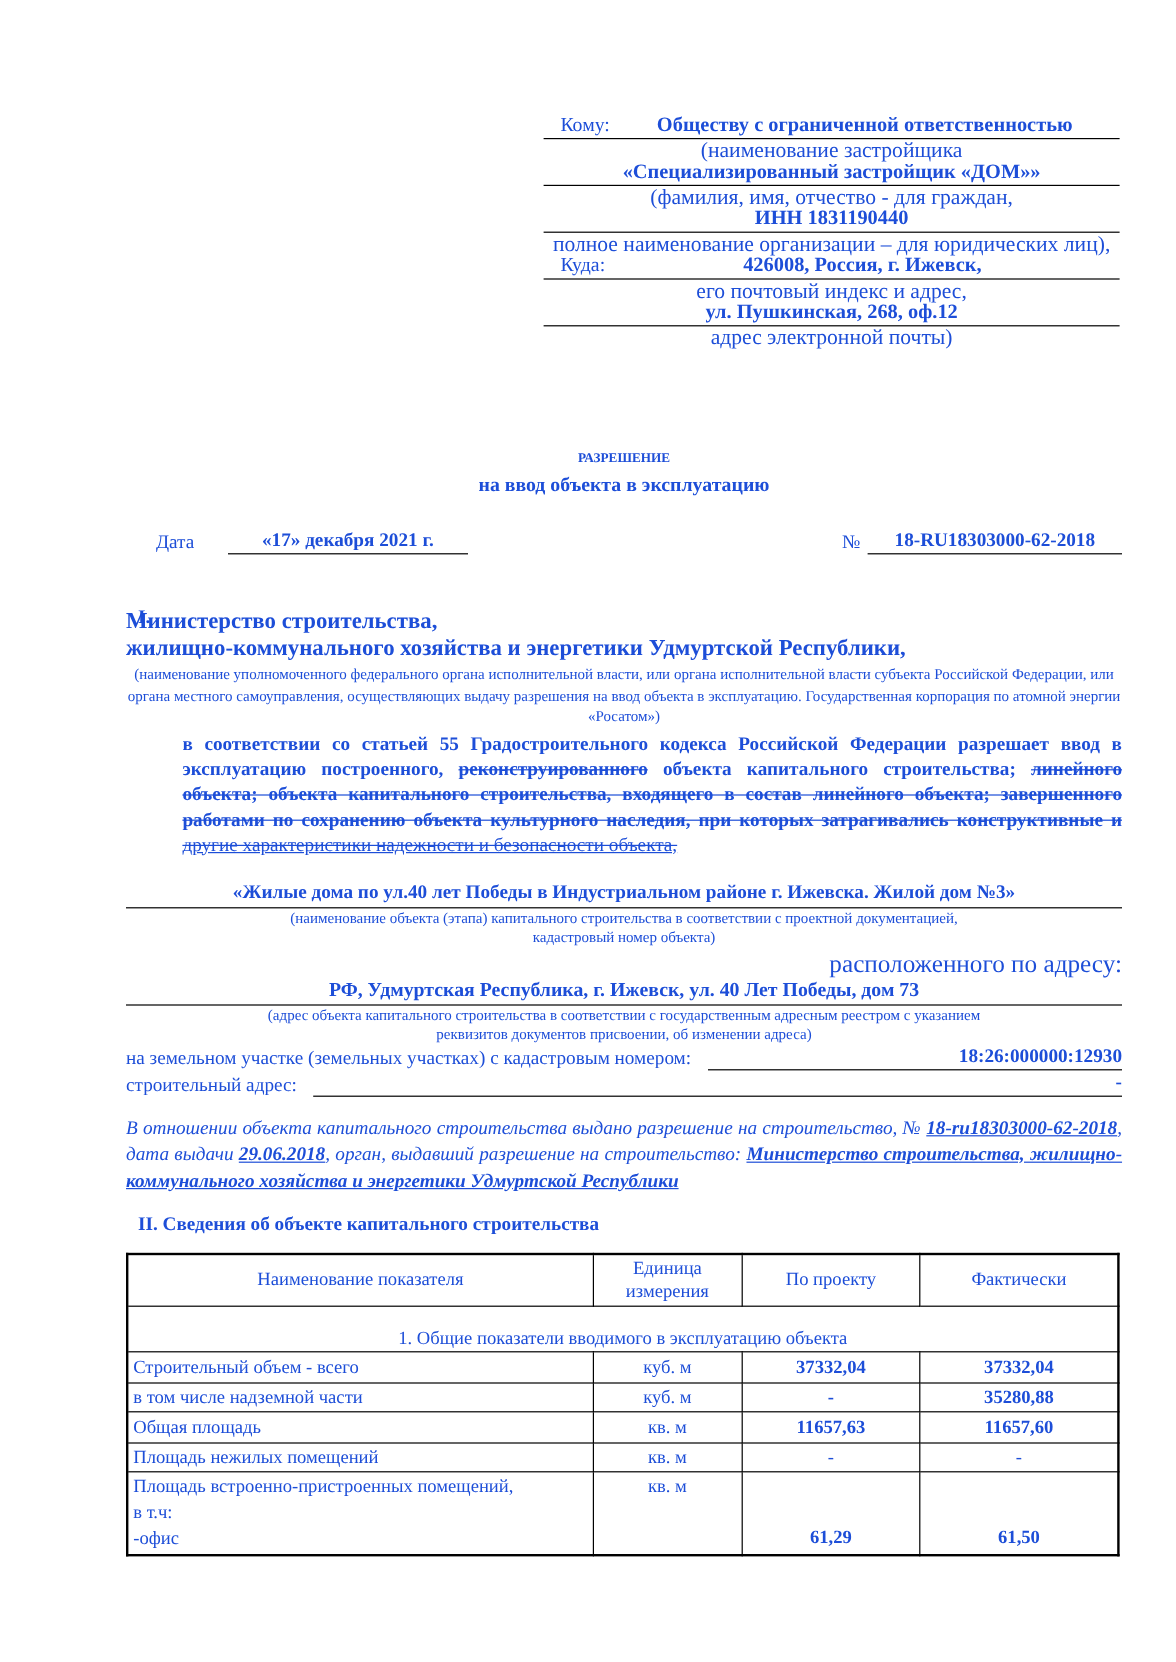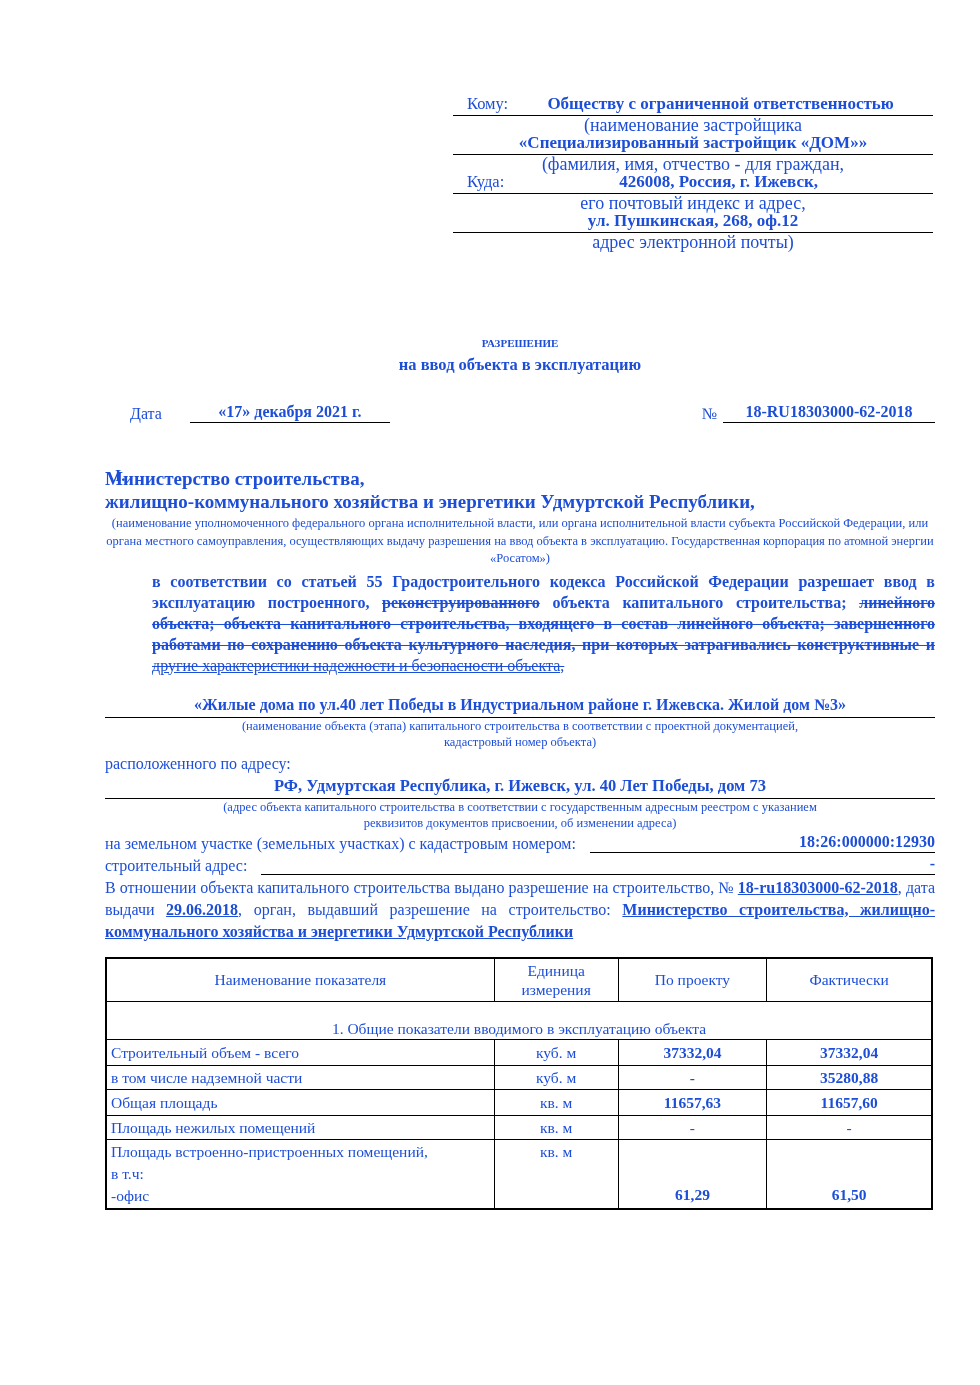--- a/index.html
+++ b/index.html
@@ -58,32 +58,32 @@
   .strike-para { margin-top: 3px; text-align: justify; font-weight: bold; font-size: 16px; line-height: 21px; margin-left: 47px; }
   .seg-strike { text-decoration: line-through; }
   .seg-strike-u { font-weight: normal; text-decoration: line-through underline; }
 
   
   .obj-name {
     margin-top: 18px; text-align: center; font-weight: bold; font-size: 16px;
     line-height: 21px; border-bottom: 1.6px solid #000; padding-bottom: 2px;
   }
   .small-caption { text-align: center; font-size: 12.5px; line-height: 16px; }
-  .located { text-align: left; font-size: 16px; line-height: 22px; margin-top: 3px; }
+  .located { text-align: right; font-size: 21px; line-height: 22px; margin-top: 3px; }
   .obj-address {
     text-align: center; font-weight: bold; font-size: 16.5px; line-height: 22px;
     border-bottom: 1.6px solid #000; padding-bottom: 1px;
   }
   .field-row { display: flex; align-items: flex-end; height: 22px; }
   .field-row .flabel { white-space: nowrap; }
   .field-row .fvalue {
     flex: 1; text-align: right; font-weight: bold;
     border-bottom: 1.6px solid #000; padding-bottom: 1px; margin-left: 14px;
   }
-  .permit-para { margin-top: 2px; text-align: justify; font-size: 16px; line-height: 22px; }
+  .permit-para { margin-top: 16px; text-align: justify; font-size: 16px; line-height: 22px; font-style: italic; }
   .bu { font-weight: bold; text-decoration: underline; }
 
   
   .section2-heading { margin-top: 16px; margin-left: 10px; font-weight: bold; font-size: 16px; }
 
   
   table.info { margin-top: 14px; width: 828px; border-collapse: collapse; border: 2px solid #000; font-size: 15.5px; }
   table.info th, table.info td { border: 1.6px solid #000; padding: 1px 4px; }
   table.info th { font-weight: normal; text-align: center; vertical-align: middle; height: 44px; line-height: 19px; }
   td.section-row { text-align: center; vertical-align: bottom; height: 38px; padding-bottom: 2px; }
@@ -111,20 +111,24 @@
       </div>
       <div class="r-caption">(наименование застройщика</div>
     </div>
     <div class="r-row">
       <div class="r-line">
         <span class="r-value">«Специализированный застройщик «ДОМ»»</span>
       </div>
       <div class="r-caption">(фамилия, имя, отчество - для граждан,</div>
     </div>
     <div class="r-row">
+      <div class="r-line">
+        <span class="r-value">ИНН 1831190440</span>
+      </div>
+      <div class="r-caption">полное наименование организации – для юридических лиц),</div>
     </div>
     <div class="r-row">
       <div class="r-line">
         <span class="r-label">Куда:</span>
         <span class="r-value">426008, Россия, г. Ижевск,</span>
       </div>
       <div class="r-caption">его почтовый индекс и адрес,</div>
     </div>
     <div class="r-row">
       <div class="r-line">
@@ -171,20 +175,21 @@
         <span class="fvalue">18:26:000000:12930</span>
       </div>
       <div class="field-row">
         <span class="flabel">строительный адрес:</span>
         <span class="fvalue">-</span>
       </div>
 
       <div class="permit-para"><span>В отношении объекта капитального строительства выдано разрешение на строительство, №</span> <span class="bu">18-ru18303000-62-2018</span><span>, дата выдачи</span> <span class="bu">29.06.2018</span><span>, орган, выдавший разрешение на строительство:</span> <span class="bu">Министерство строительства, жилищно-коммунального хозяйства и энергетики Удмуртской Республики</span></div>
     </div>
 
+    <div class="section2-heading">II. Сведения об объекте капитального строительства</div>
 
     <table class="info">
       <colgroup>
         <col class="col-name">
           <col class="col-unit">
           <col class="col-proj">
           <col class="col-fact">
       </colgroup>
       <thead>
         <tr>

